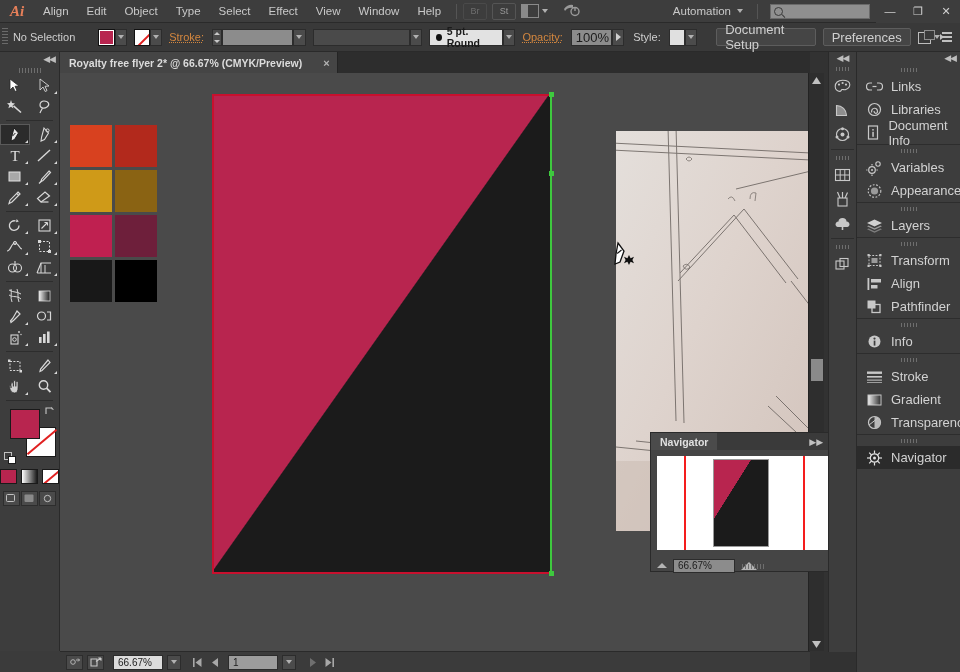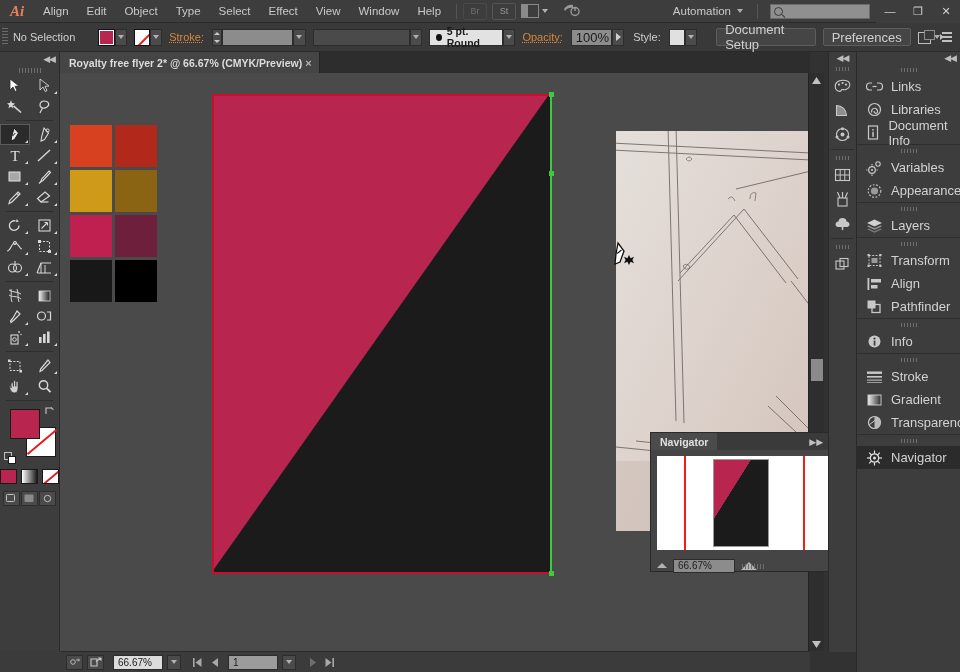--- a/index.html
+++ b/index.html
@@ -100,21 +100,21 @@
   .panel-menu-ic i:nth-child(2){top:5px;width:10px;}
   .panel-menu-ic i:nth-child(3){top:9px;width:10px;}
   .panel-menu-ic::before{content:"";position:absolute;left:0;top:3px;width:0;height:0;
     border-top:3px solid transparent;border-bottom:3px solid transparent;border-left:4px solid #c0c0c0;}
 
   
   .tabbar{ position:absolute; left:60px; top:52px; width:750px; height:21px;
     background:#2d2d2d; display:flex; align-items:flex-end; }
   .doc-tab{
     height:21px; background:#454545; display:flex;align-items:center;
-    padding:0 7px 0 9px; gap:3px; font-size:10.5px; font-weight:bold; color:#dcdcdc;
+    padding:0 7px 0 9px; gap:21px; font-size:10.5px; font-weight:bold; color:#dcdcdc;
     border-right:1px solid #242424;
   }
   .tab-close{ font-size:11px; color:#b4b4b4; }
 
   
   .toolbar{
     position:absolute; left:0; top:52px; width:60px; height:620px;
     background:#3d3d3d; border-right:1px solid #2a2a2a;
   }
   .tb-head{ height:14px; display:flex;align-items:center;justify-content:flex-end;padding-right:4px;}

